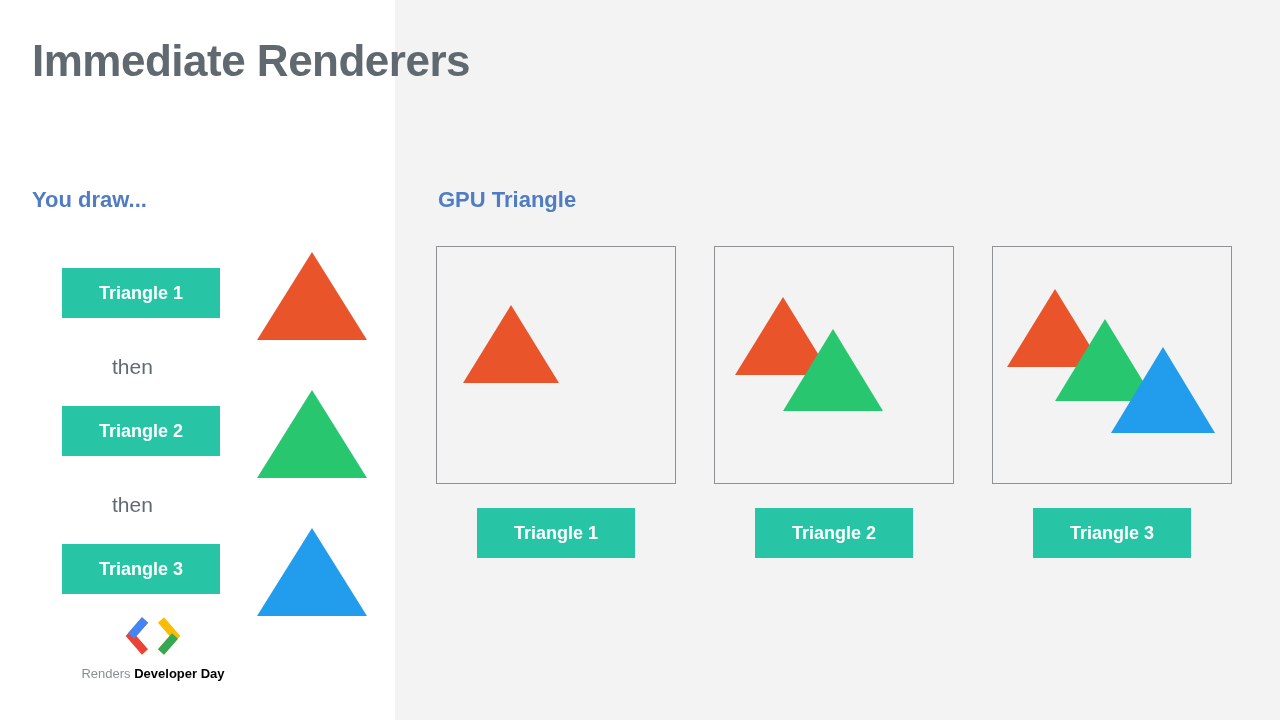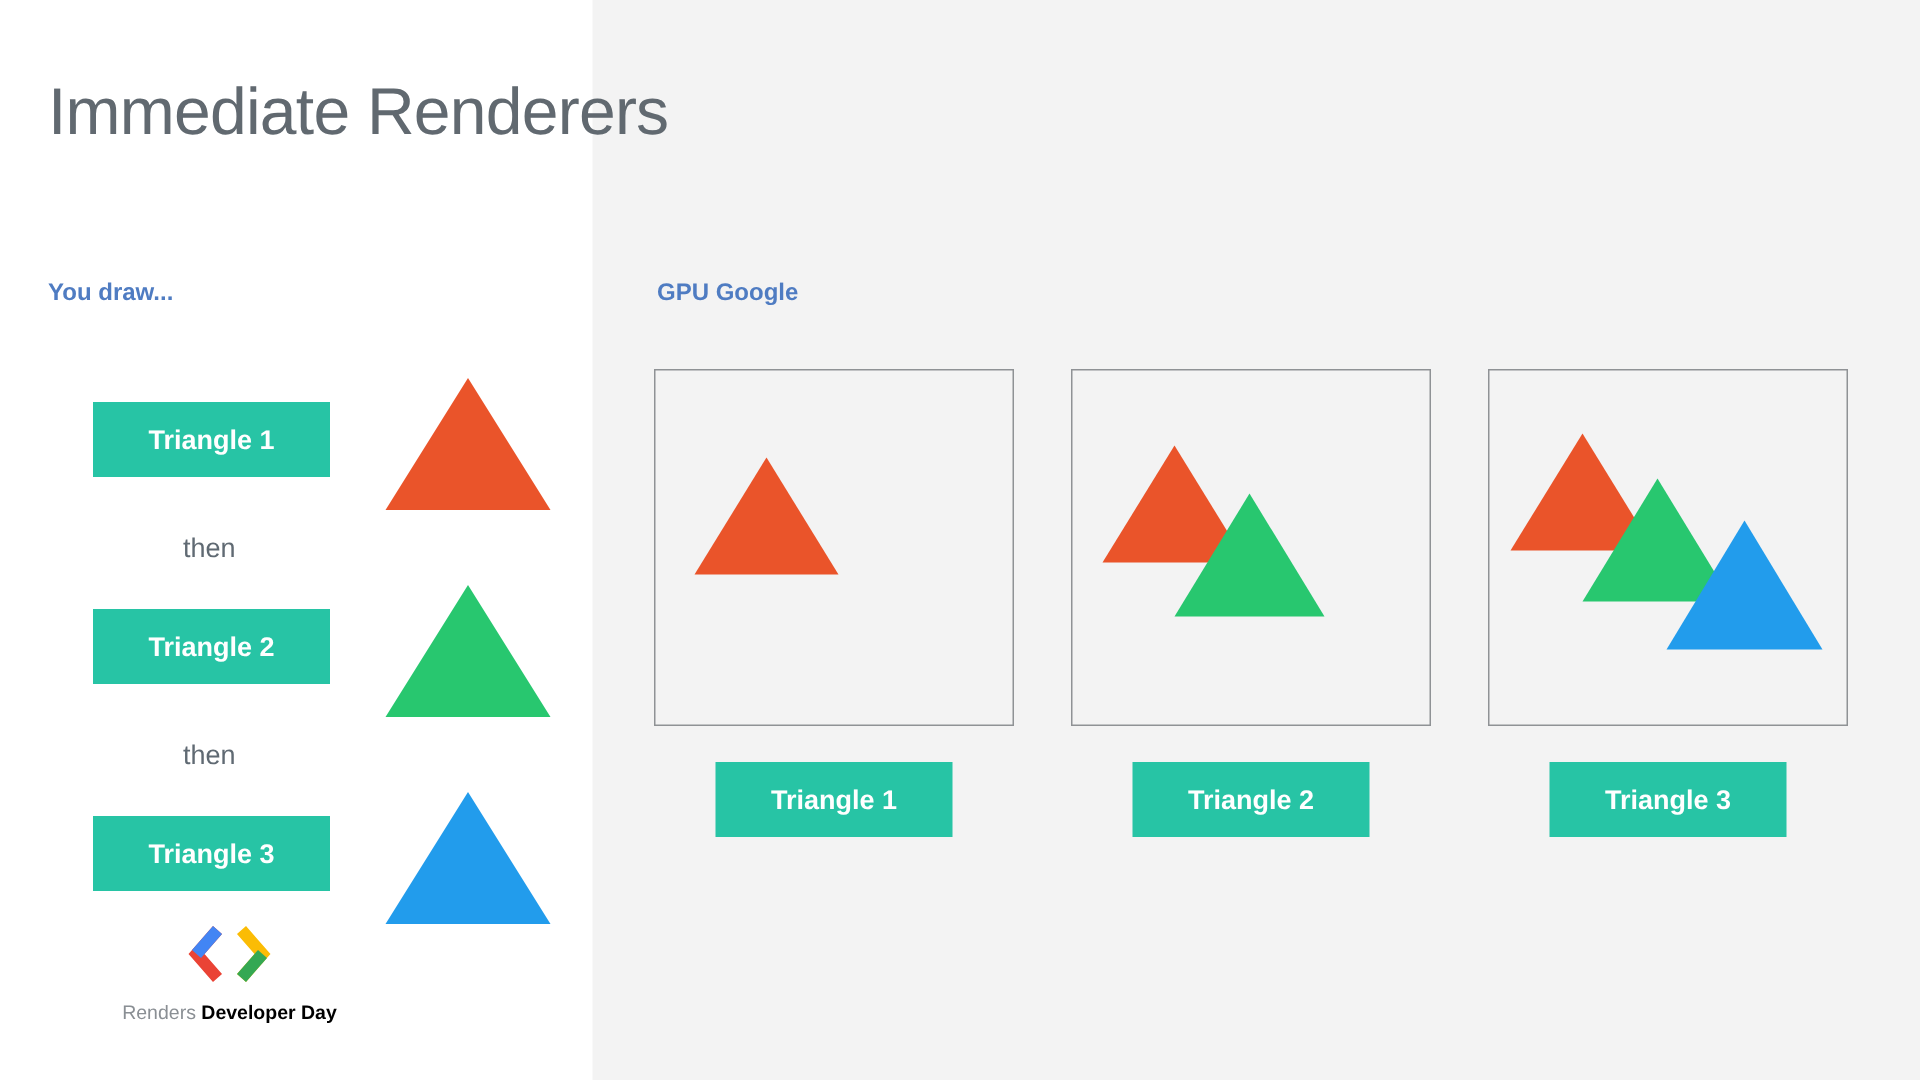--- a/index.html
+++ b/index.html
@@ -10,29 +10,29 @@
     position: relative;
     overflow: hidden;
   }
   .right-bg {
     position: absolute;
     left: 395px; top: 0; right: 0; bottom: 0;
     background: #f3f3f3;
   }
   .slide-title {
     position: absolute;
-    left: 32px; top: 50px;
+    left: 32px; top: 36px;
     font-size: 44px;
-    font-weight: 400;
+    font-weight: 700;
     color: #616970;
     letter-spacing: -0.5px;
   }
   .section-label {
     position: absolute;
-    font-size: 16px;
+    font-size: 22px;
     font-weight: 700;
     color: #4f7cc2;
   }
   #label-draw { left: 32px; top: 187px; }
   #label-gpu  { left: 438px; top: 187px; }
 
   
   .draw-row {
     position: absolute;
     left: 62px;
@@ -54,22 +54,22 @@
     align-items: center;
     justify-content: center;
   }
   .tri-slot {
     position: absolute;
     left: 190px; top: 0;
     width: 120px; height: 90px;
   }
   .then {
     position: absolute;
-    left: 122px;
-    font-size: 18px;
+    left: 112px;
+    font-size: 21px;
     color: #606a73;
   }
   .then1 { top: 355px; }
   .then2 { top: 493px; }
 
   
   .render-box {
     position: absolute;
     top: 246px;
     width: 240px; height: 238px;
@@ -136,21 +136,21 @@
   .gdd-text b { color: #000000; font-weight: 600; }
 </style>
 </head>
 <body>
 
 <div class="right-bg"></div>
 
 <h1 class="slide-title">Immediate Renderers</h1>
 
 <div id="label-draw" class="section-label">You draw...</div>
-<div id="label-gpu" class="section-label">GPU Google</div>
+<div id="label-gpu" class="section-label">GPU Triangle</div>
 
 <div class="draw-row row1">
   <div class="pill">Triangle 1</div>
   <div class="tri-slot">
     <div class="tri tri-big tri-orange" style="left:5px;top:0;"></div>
   </div>
 </div>
 <div class="then then1">then</div>
 
 <div class="draw-row row2">

